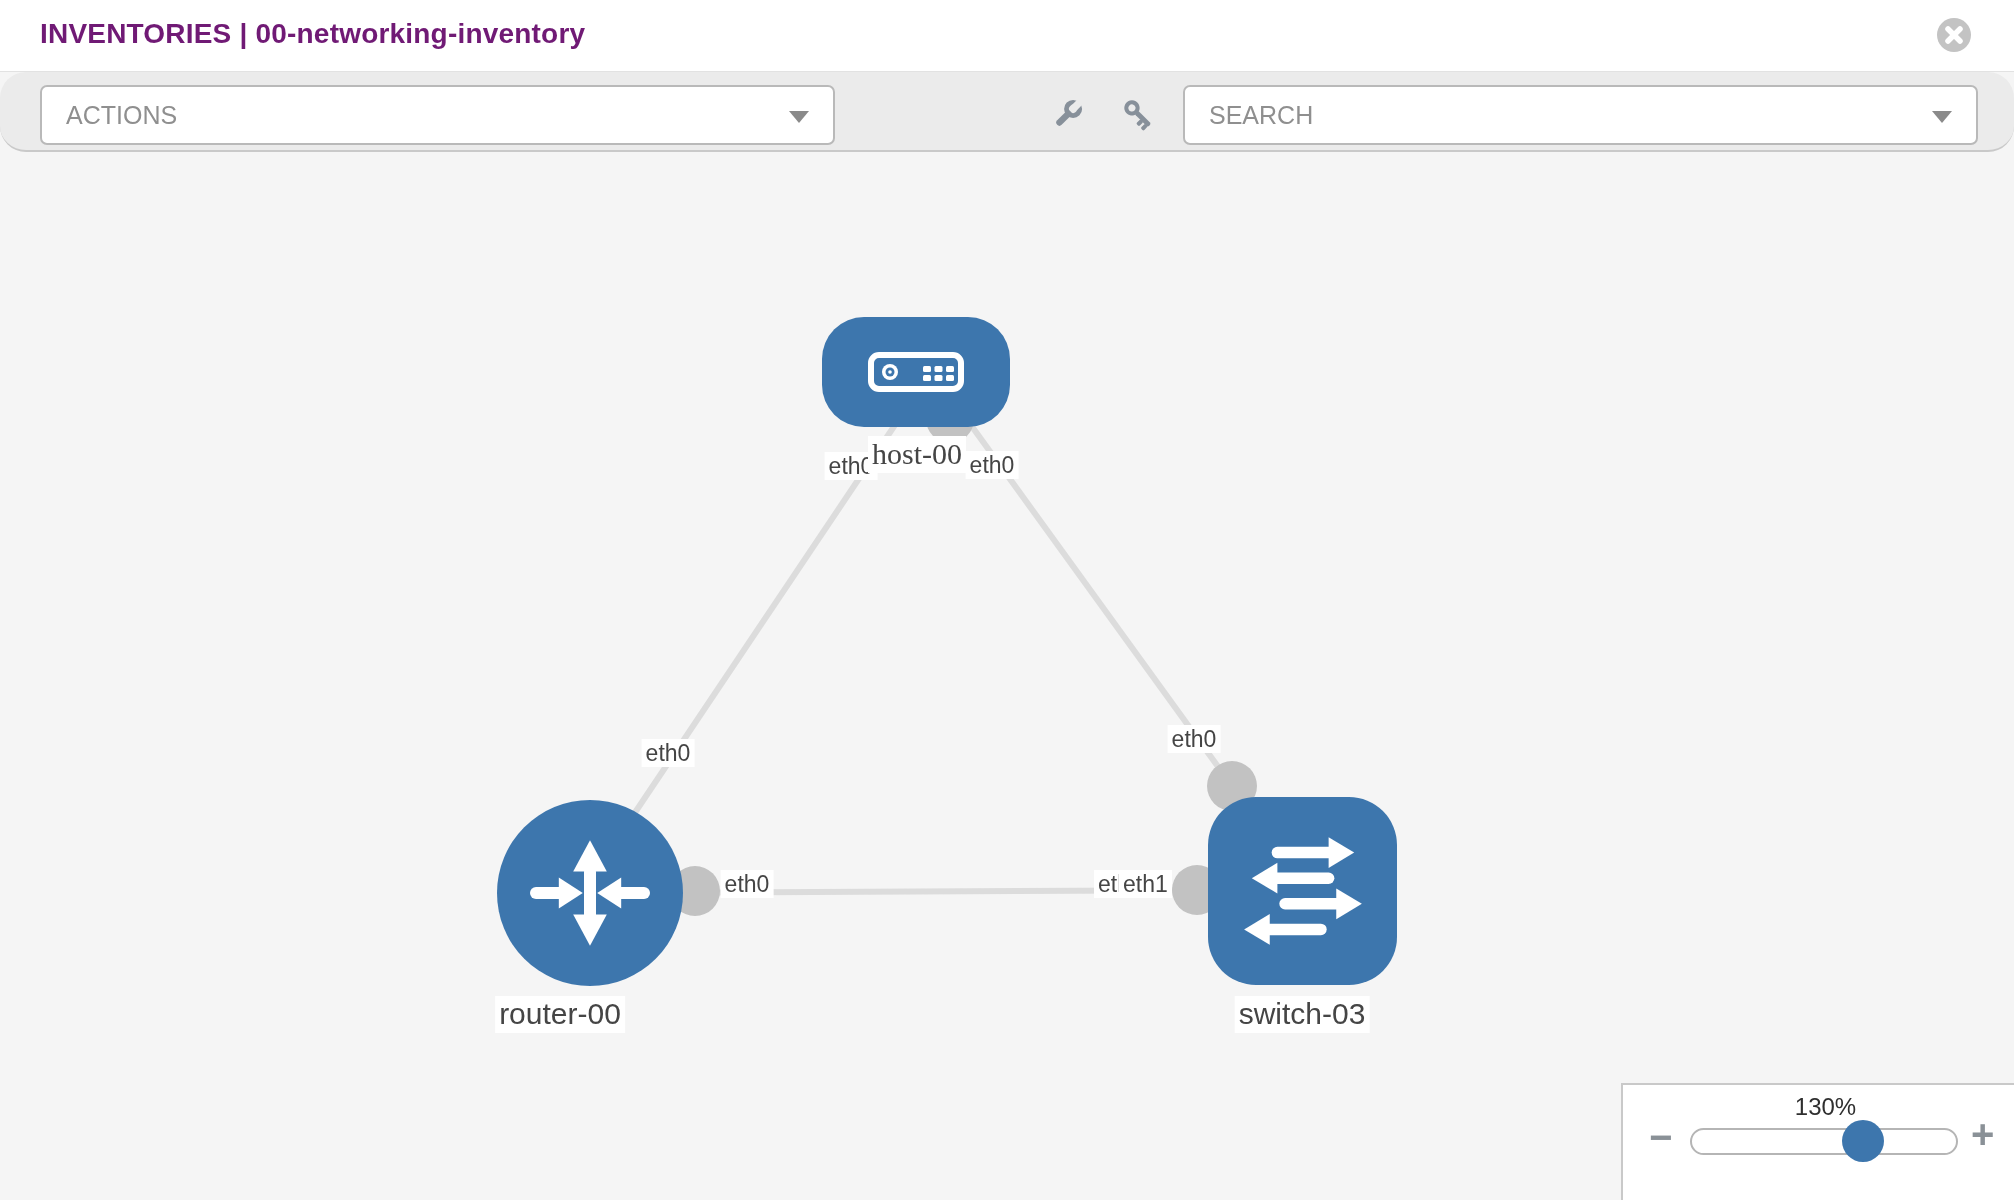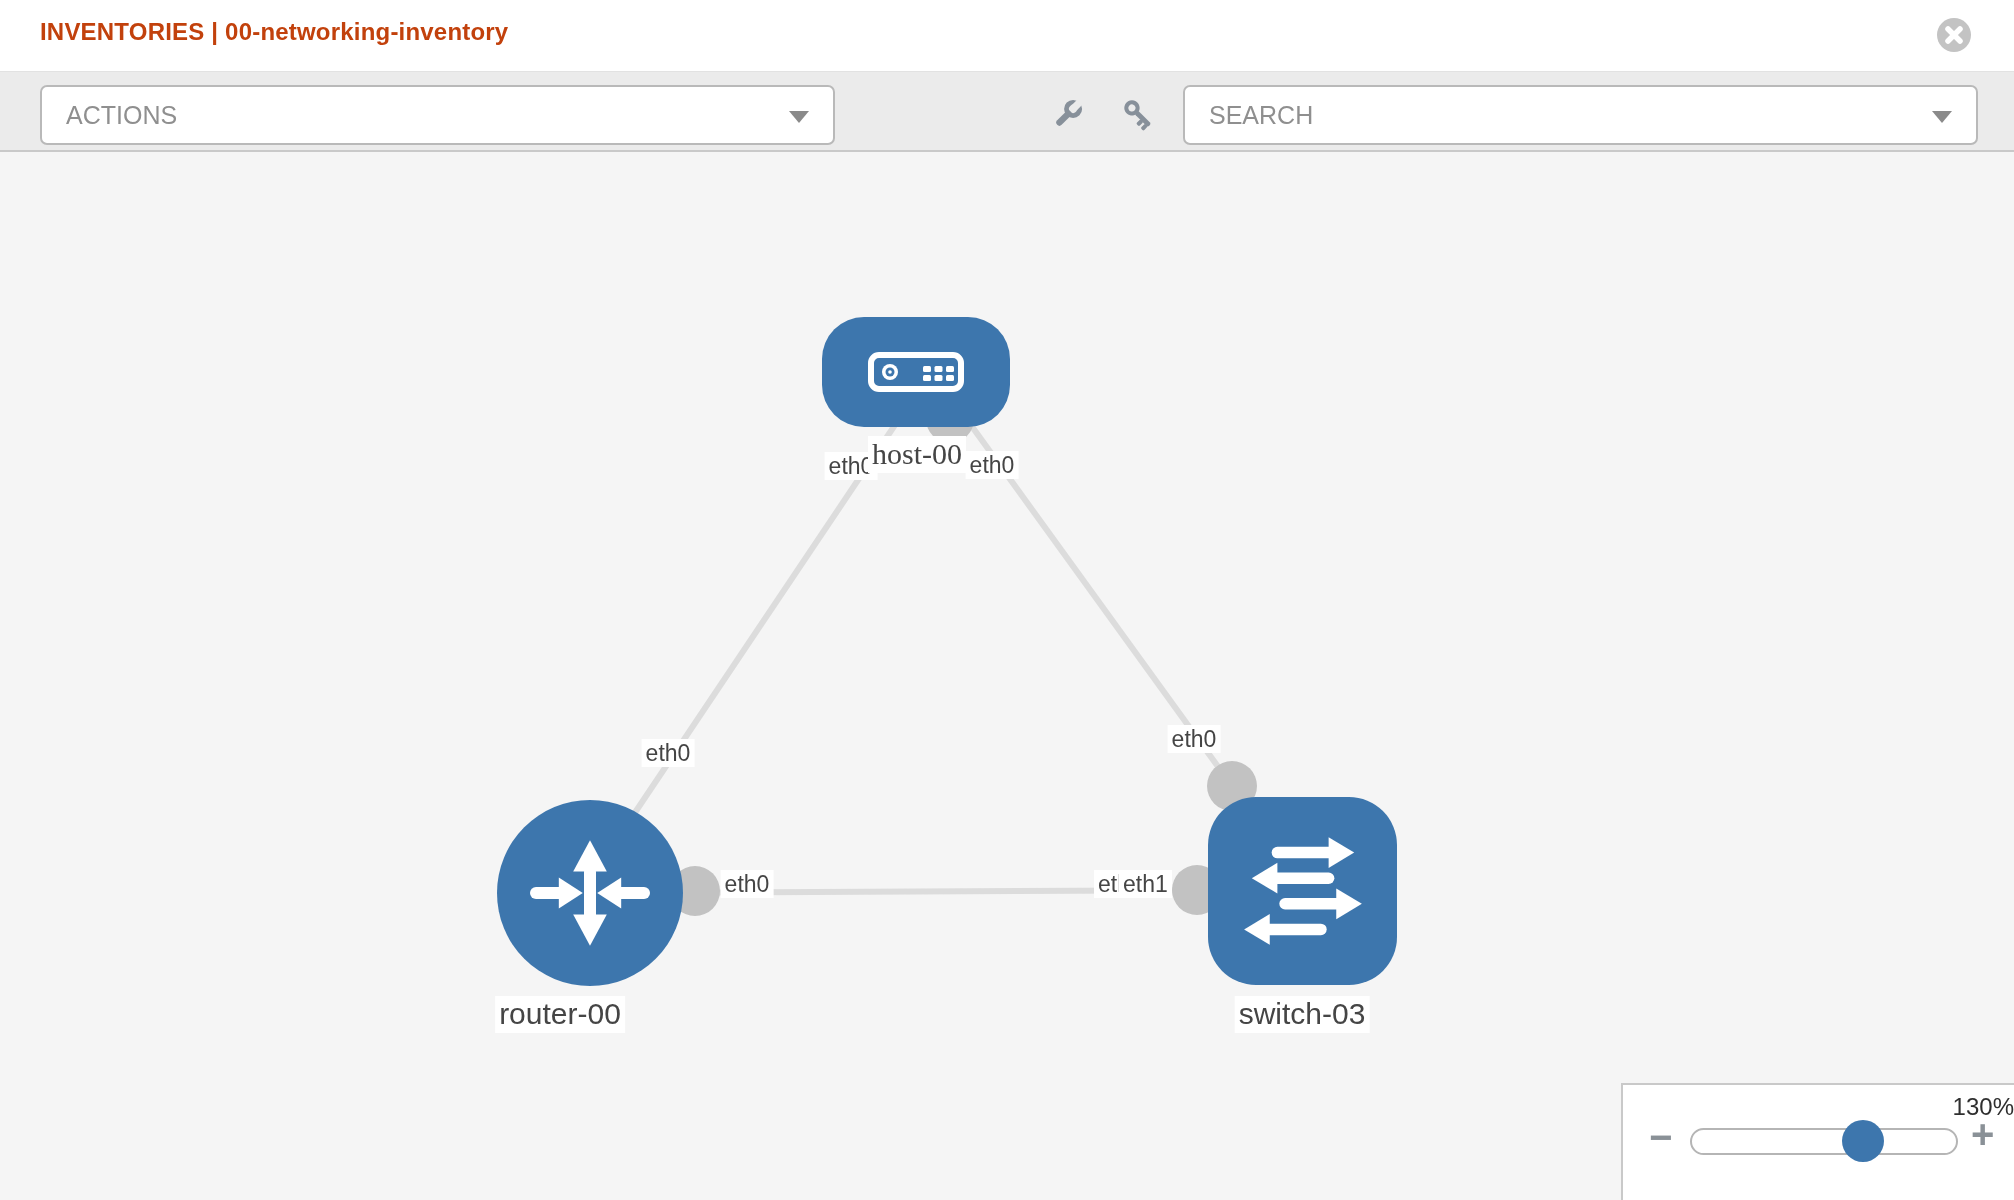--- a/index.html
+++ b/index.html
@@ -2,27 +2,27 @@
 <html><head>
 <meta charset="utf-8">
 <style>
   html,body{margin:0;padding:0;background:#fff;}
   #app{position:relative;width:2014px;height:1200px;overflow:hidden;
        font-family:"Liberation Sans",sans-serif;background:#f5f5f5;}
 
   
   .header{position:absolute;left:0;top:0;width:2014px;height:72px;background:#ffffff;
           border-bottom:1px solid #e2e2e2;box-sizing:border-box;}
-  .header-title{position:absolute;left:40px;top:18px;font-size:24px;font-weight:bold;
-                color:#c2410c;letter-spacing:.2px;}
+  .header-title{position:absolute;left:40px;top:18px;font-size:28px;font-weight:bold;
+                color:#701a75;letter-spacing:.2px;}
   .close-btn{position:absolute;right:42px;top:17px;width:36px;height:36px;cursor:pointer;}
 
   
   .toolbar{position:absolute;left:0;top:72px;width:2014px;height:80px;background:#ebebeb;
-           border-bottom:2px solid #c9c9c9;box-sizing:border-box;}
+           border-bottom:2px solid #c9c9c9;box-sizing:border-box;border-radius:26px;}
   .dropdown{position:absolute;top:13px;height:60px;background:#fff;border:2px solid #b9b9b9;
             border-radius:7px;box-sizing:border-box;display:flex;align-items:center;
             padding:0 24px;color:#8f8f8f;font-size:25px;cursor:pointer;}
   .dropdown .caret{position:absolute;right:24px;top:24px;width:0;height:0;
                    border-left:10px solid transparent;border-right:10px solid transparent;
                    border-top:12px solid #8a8a8a;}
   .dd-actions{left:40px;width:795px;}
   .dd-search{left:1183px;width:795px;padding-left:24px;}
   .tool-icon{position:absolute;top:24px;width:36px;height:36px;cursor:pointer;}
   .ti-wrench{left:1050px;}
@@ -41,21 +41,21 @@
   .lbl{position:absolute;background:#ffffff;color:#454545;white-space:nowrap;
        line-height:1.15;padding:1px 4px;}
   .lbl-name{font-size:30px;}
   .lbl-if{font-size:23px;}
   .ctr{transform:translateX(-50%);}
 
   
   .zoom-panel{position:absolute;right:0;bottom:0;width:393px;height:117px;background:#ffffff;
               border-left:2px solid #c9c9c9;border-top:2px solid #c9c9c9;box-sizing:border-box;}
   .zoom-value{position:absolute;left:0;top:8px;width:100%;padding-left:14px;box-sizing:border-box;
-              text-align:right;font-size:24px;color:#2f2f2f;}
+              text-align:center;font-size:24px;color:#2f2f2f;}
   .zoom-minus,.zoom-plus{position:absolute;color:#8a9197;font-weight:bold;cursor:pointer;
               font-size:40px;line-height:30px;user-select:none;}
   .zoom-minus{left:26px;top:37px;}
   .zoom-plus{left:348px;top:34px;}
   .zoom-track{position:absolute;left:67px;top:43px;width:268px;height:27px;background:#fff;
               border:2px solid #b5b5b5;border-radius:15px;box-sizing:border-box;cursor:pointer;}
   .zoom-thumb{position:absolute;left:219px;top:35px;width:42px;height:42px;border-radius:50%;
               background:#3d76ad;cursor:grab;}
 </style>
 </head>

